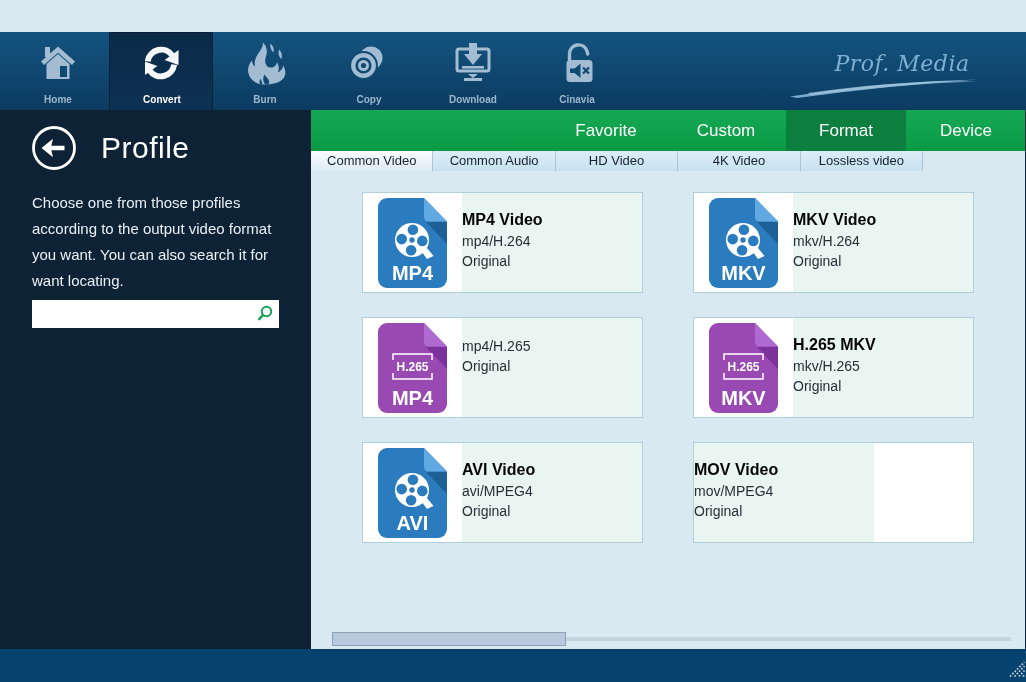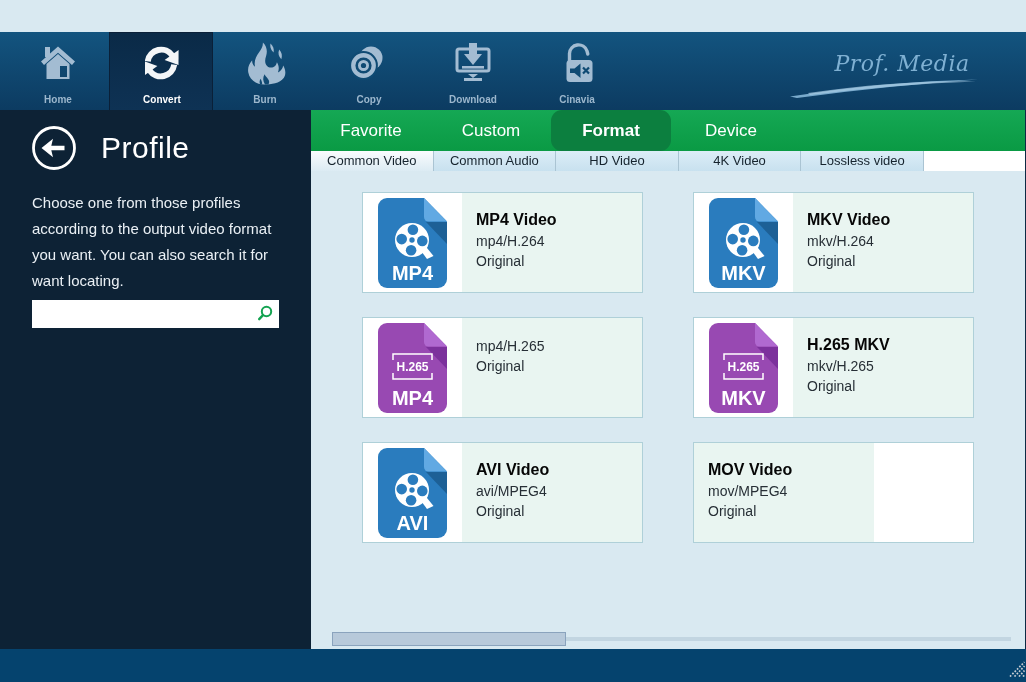--- a/index.html
+++ b/index.html
@@ -27,32 +27,32 @@
 .sidebar { position:absolute; left:0; top:110px; width:311px; height:539px; background:#0d2235; }
 .back-btn { position:absolute; left:31px; top:15px; width:46px; height:46px; cursor:pointer; }
 .profile-title { position:absolute; left:101px; top:21px; font-size:30px; font-weight:300; color:#ffffff; letter-spacing:0.5px; }
 .sidebar-desc { position:absolute; left:32px; top:80px; width:256px; font-size:15px; line-height:26px; color:#eaf0f5; }
 .search-box { position:absolute; left:32px; top:190px; width:247px; height:28px; background:#ffffff; }
 .search-input { position:absolute; left:4px; top:2px; width:215px; height:24px; border:none; outline:none; font-size:14px; background:transparent; }
 .search-icon { position:absolute; right:6px; top:5px; cursor:pointer; }
 
 
 .main { position:absolute; left:311px; top:110px; width:715px; height:539px; background:#d9e9f1; }
-.green-tabs { position:absolute; left:0; top:0; width:715px; height:41px; background:linear-gradient(#15a854,#0a9a44); display:flex; }
+.green-tabs { position:absolute; left:0; top:0; width:715px; height:41px; background:linear-gradient(#15a854,#0a9a44); display:flex;justify-content:flex-end; }
 .gtab { width:120px; height:41px; line-height:41px; text-align:center; color:#ffffff; font-size:17px; cursor:pointer; }
-.gtab.active { background:#0c7f3f; font-weight:bold;border-radius:11px; }
-.sub-tabs { position:absolute; left:0; top:41px; width:715px; height:20px; background:#ffffff; display:flex; }
+.gtab.active { background:#0c7f3f; font-weight:normal; }
+.sub-tabs { position:absolute; left:0; top:41px; width:612px; height:20px; background:#ffffff; display:flex; }
 .stab { width:122.6px; height:20px; line-height:20px; text-align:center; font-size:13px; color:#16242e; background:linear-gradient(#dcedf7,#c8e1ef); border-right:1px solid #aac4d3; cursor:pointer; }
 .stab.active { background:linear-gradient(#fafcfe,#dcebf3); border-right:1px solid #aac4d3; }
 
 .content { position:absolute; left:0; top:61px; width:715px; height:478px; }
 .card { position:absolute; width:281px; height:101px; background:#ffffff; border:1px solid #afd0d8; display:flex; cursor:pointer; }
 .card-iconzone { width:99px; height:99px; background:#ffffff; position:relative; }
 .card-iconzone svg { position:absolute; left:15px; top:5px; }
-.card-body { width:180px; height:99px; background:#e9f5f1; padding:17px 0 0 14px; }
+.card-body { width:180px; height:99px; background:#e9f5f1; padding:17px 0 0 0; }
 .card-title { font-size:16px; font-weight:bold; color:#060606; line-height:20px; }
 .card-codec { font-size:14px; color:#272f36; line-height:20px; margin-top:1px; }
 .card-quality { font-size:14px; color:#272f36; line-height:20px; }
 
 .hscroll-track { position:absolute; left:21px; top:466px; width:679px; height:4px; background:#c2d5e1; }
 .hscroll-thumb { position:absolute; left:21px; top:461px; width:234px; height:14px; background:#b7c9da; border:1px solid #8aa3bd; cursor:pointer; }
 
 
 .statusbar { position:absolute; left:0; top:649px; width:1026px; height:33px; background:#05436e; }
 .resize-grip { position:absolute; right:1px; bottom:1px; cursor:nwse-resize; }

